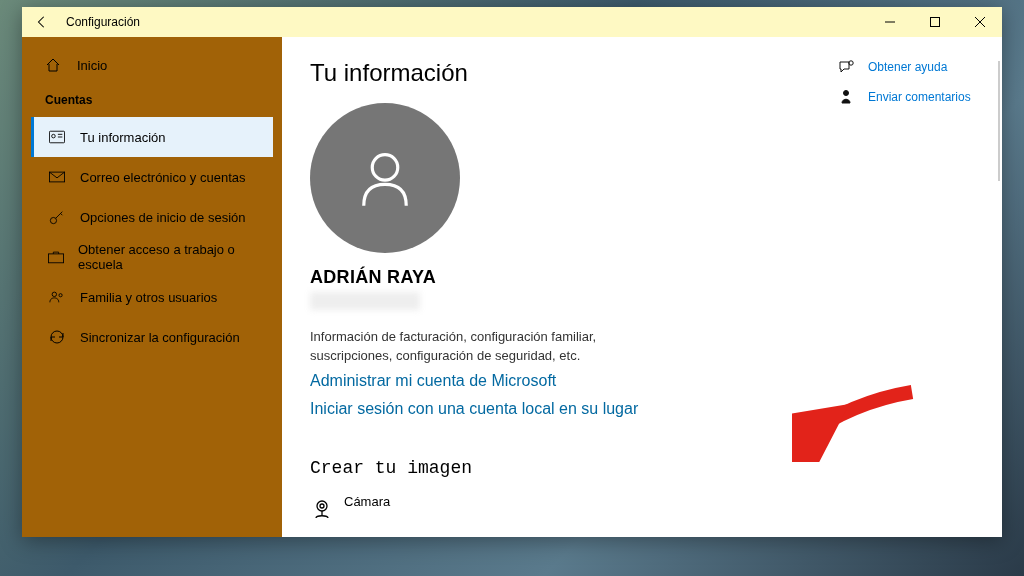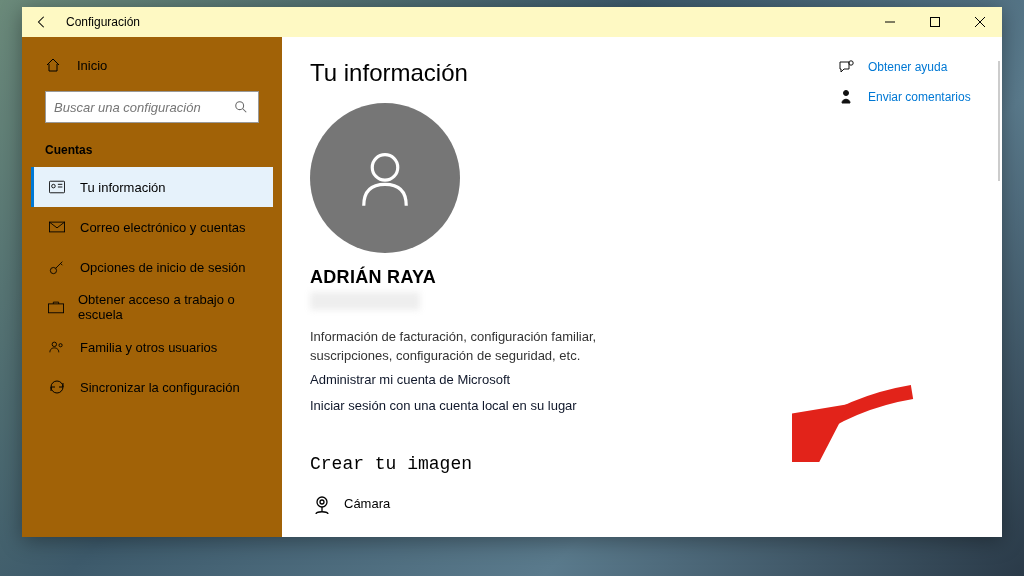--- a/index.html
+++ b/index.html
@@ -113,31 +113,31 @@
     background: #eee;
     filter: blur(3px);
     margin-top: 4px; margin-bottom: 18px;
   }
   .desc {
     font-size: 13px; color: #333;
     line-height: 1.45;
     max-width: 340px;
   }
   .link {
-    color: #0f172a; font-size: 13px;
+    color: #0369a1; font-size: 16px;
     cursor: pointer; display: inline-block;
     margin-top: 6px;
   }
   .link2 { margin-top: 10px; display: inline-block; }
   .subhead {
     font-size: 18px; font-weight: 400;
     margin-top: 40px; margin-bottom: 16px; font-family: Liberation Mono, monospace;
   }
   .deviceopt {
-    display: flex; align-items: center;
+    display: flex; align-items: flex-start;
     font-size: 13px; margin-bottom: 4px;
   }
   .deviceopt .dicon {
     width: 34px; height: 28px;
     display: flex; align-items: center; justify-content: flex-start;
   }
   .rightpanel {
     position: absolute;
     top: 22px; right: 4px;
     width: 160px;
@@ -199,29 +199,20 @@
     <div class="sidebar">
       <div class="nav-home">
         <span class="icon">
           <svg viewBox="0 0 16 16" width="16" height="16">
               <path d="M2 8 L8 2 L14 8 M4 7 V14 H12 V7" stroke="#000" stroke-width="1" fill="none"></path>
             </svg>
         </span>
         <span>Inicio</span>
       </div>
 
-      <div class="searchbox">
-        <input placeholder="Buscar una configuración" style="">
-        <span class="sicon">
-          <svg viewBox="0 0 16 16" width="14" height="14">
-              <circle cx="6.5" cy="6.5" r="4.5" stroke="#666" stroke-width="1.2" fill="none"></circle>
-              <line x1="10" y1="10" x2="14" y2="14" stroke="#666" stroke-width="1.2"></line>
-            </svg>
-        </span>
-      </div>
 
       <div class="section-title">Cuentas</div>
 
       <div class="nav-item active">
         <span class="icon">
           <svg viewBox="0 0 18 14" width="16" height="14">
               <rect x="0.5" y="0.5" width="17" height="13" rx="1" stroke="#000" stroke-width="1" fill="none"></rect>
               <circle cx="5" cy="6" r="2" stroke="#000" stroke-width="1" fill="none"></circle>
               <line x1="10" y1="4" x2="15" y2="4" stroke="#000"></line>
               <line x1="10" y1="7" x2="15" y2="7" stroke="#000"></line>

